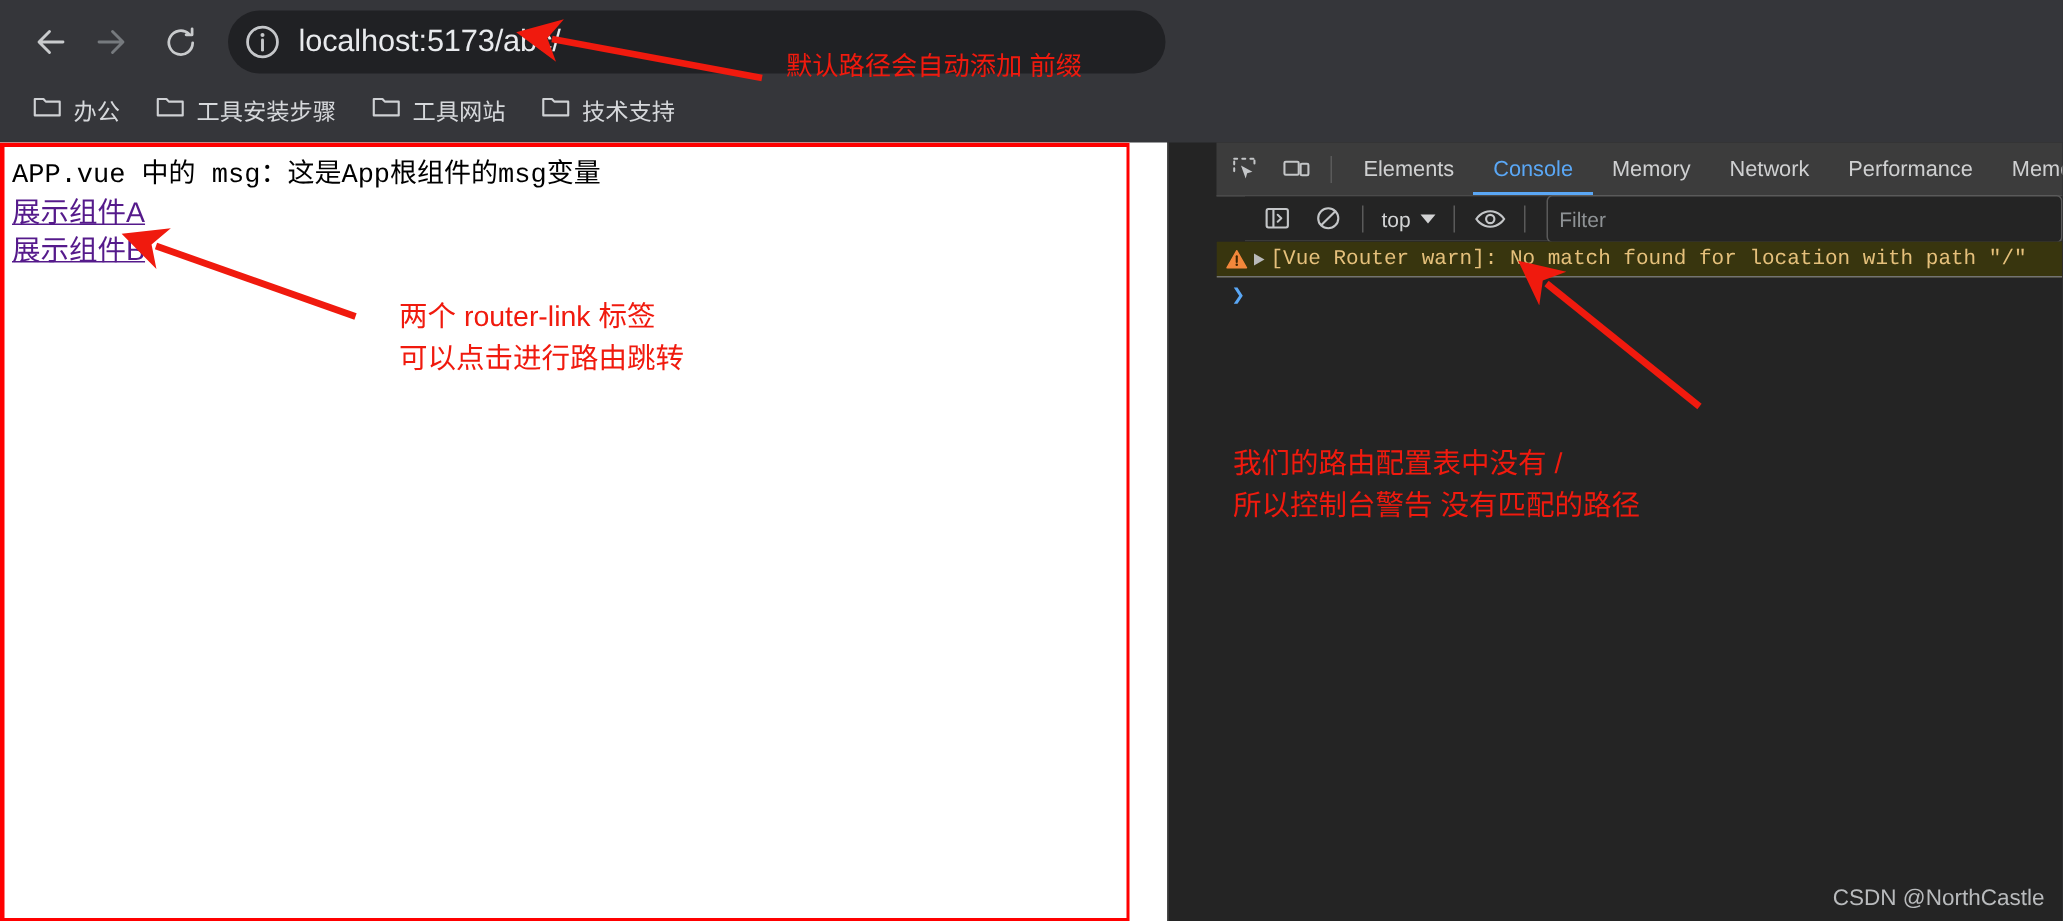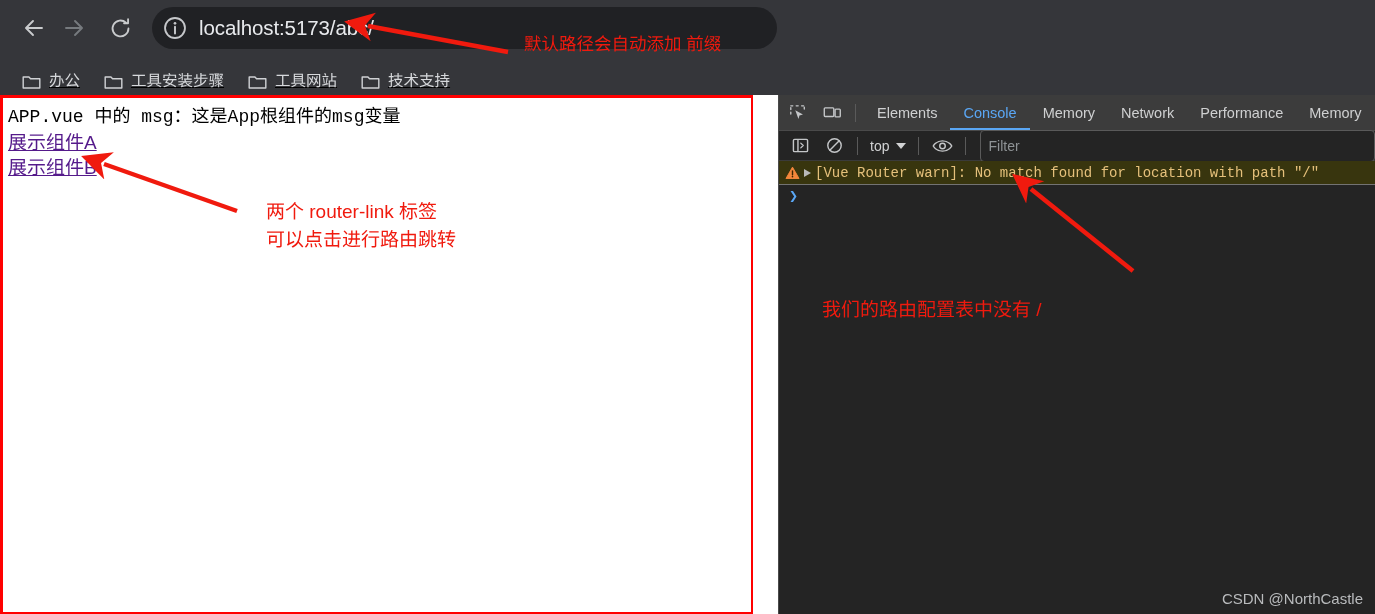--- a/index.html
+++ b/index.html
@@ -78,27 +78,26 @@
     position: absolute;
     left: 0; top: 56px;
     width: 1375px;
     height: 39px;
     display: flex;
     align-items: center;
     padding-left: 14px;
   }
   .bookmark {
     display: flex;
-    align-items: flex-end;
+    align-items: flex-start;
     height: 28px;
     padding: 0 8px;
     border-radius: 4px;
     margin-right: 8px;
     white-space: nowrap;
-    text-decoration: underline;
   }
   .bookmark .bm-label {
     color: #d6d8db;
     font-size: 15.5px;
     margin-left: 8px;
     font-family: "Liberation Sans", "DejaVu Sans", sans-serif;
   }
 
   
   .page-viewport {
@@ -143,20 +142,21 @@
   }
 
   
   .devtools {
     position: absolute;
     left: 778px; top: 95px;
     width: 597px;
     height: 519px;
     background: #242424;
     border-left: 1px solid #4a4a4a;
+    padding-left: 32px;
   }
   .dt-tabbar {
     position: relative;
     height: 36px;
     background: #3c3c3c;
     display: flex;
     align-items: center;
     border-bottom: 1px solid #4a4a4a;
     overflow: hidden;
   }
@@ -189,20 +189,21 @@
   }
 
   .dt-consolebar {
     position: relative;
     height: 30px;
     background: #242424;
     display: flex;
     align-items: center;
     border-bottom: 1px solid #3a3a3a;
     padding-left: 4px;
+    margin-left: 19px;
   }
   .ctx-select {
     display: flex;
     align-items: center;
     color: #d2d3d4;
     font-size: 14px;
     padding: 0 4px;
     flex: 0 0 auto;
     font-family: "Liberation Sans", "DejaVu Sans", sans-serif;
   }
@@ -489,16 +490,17 @@
 
     <div class="annot-text annot-url">默认路径会自动添加 前缀</div>
 
     <div class="annot-text annot-left">
       <div>两个 router-link 标签</div>
       <div>可以点击进行路由跳转</div>
     </div>
 
     <div class="annot-text annot-right">
       <div>我们的路由配置表中没有 /</div>
+      <div>所以控制台警告 没有匹配的路径</div>
     </div>
   </div>
 
 </div>
 
 </body></html>

